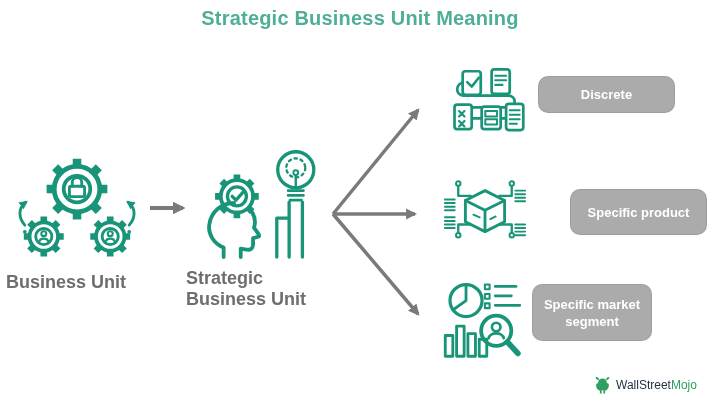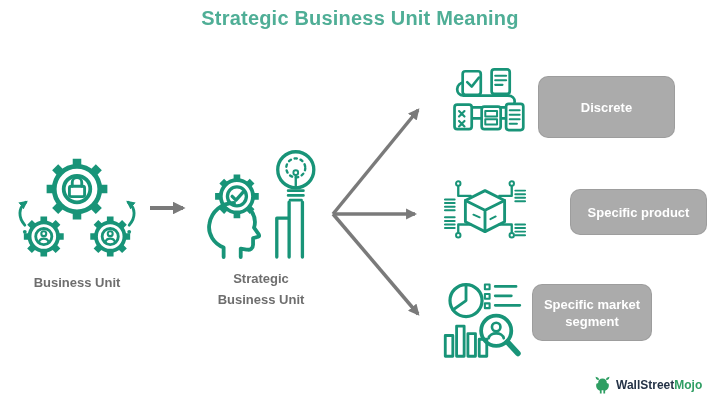--- a/index.html
+++ b/index.html
@@ -14,35 +14,35 @@
   }
   .arrows{position:absolute;left:0;top:0;}
   .icon{position:absolute;}
   
   .ic *{stroke:var(--accent);fill:none;stroke-linecap:round;stroke-linejoin:round;}
   .ic .butt{stroke-linecap:butt;}
   .ic .fill{fill:var(--accent);stroke:none;}
   .ic .card{fill:#fff;}
   .node-label{
     position:absolute;font-weight:700;color:var(--label);
-    font-size:13px;line-height:21px;text-align:center;
+    font-size:18px;line-height:21px;
   }
   .pill{
     position:absolute;background:var(--box-bg);border:1px solid rgba(0,0,0,.08);
     border-radius:10px;color:var(--box-text);font-weight:700;font-size:13px;
     line-height:17px;display:flex;flex-direction:column;align-items:center;
     justify-content:center;text-align:center;box-sizing:border-box;padding:4px 10px;
   }
   .pill span{display:block;}
   .logo{
     position:absolute;left:592px;top:372px;height:26px;
     display:flex;align-items:center;gap:3px;
   }
   .logo-ic *{fill:var(--logo-green);stroke:none;}
-  .logo-text{font-size:12px;font-weight:700;}
+  .logo-text{font-size:12px;font-weight:400;}
   .logo-text .p1{color:var(--logo-dark);}
   .logo-text .p2{color:var(--logo-green);}
 </style>
 </head>
 <body>
 
 <div class="canvas">
 
   <h1 class="title">Strategic Business Unit Meaning</h1>
 
@@ -114,21 +114,21 @@
     <rect class="card" x="46" y="6" width="20" height="27" rx="3" stroke-width="3"></rect>
     <path d="M50,13 H62 M50,18 H62 M50,23 H58" stroke-width="2.4"></path>
     <rect class="card" x="5" y="45" width="19" height="27" rx="3" stroke-width="3"></rect>
     <path d="M10,52 l6,6 M16,52 l-6,6 M10,63 l6,6 M16,63 l-6,6" stroke-width="2.4"></path>
     <rect class="card" x="35" y="47" width="21" height="25" rx="3" stroke-width="3"></rect>
     <rect x="39" y="52" width="13" height="6" stroke-width="2.2"></rect>
     <rect x="39" y="61" width="13" height="6" stroke-width="2.2"></rect>
     <rect class="card" x="62" y="44" width="19" height="29" rx="3" stroke-width="3"></rect>
     <path d="M66,51 H77 M66,56 H77 M66,61 H77 M66,66 H74" stroke-width="2.2"></path>
   </svg>
-  <div class="pill" style="left:538px;top:76px;width:137px;height:62px">
+  <div class="pill" style="left:538px;top:76px;width:137px;height:37px">
     <span>Discrete</span>
   </div>
 
   <svg class="icon ic" style="left:444px;top:174px;width:82px;height:76px" viewBox="0 0 92 84">
     <path d="M46,18 L68,29 L68,53 L46,64 L24,53 L24,29 Z" stroke-width="3.2"></path>
     <path d="M24,29 L46,40 L68,29 M46,40 V64" stroke-width="3.2"></path>
     <path d="M33,45 l7,3 M52,50 l6,-3" stroke-width="2.2"></path>
     <path d="M30,24 L16,24 L16,13" stroke-width="2.6"></path>
       <circle cx="16" cy="10" r="2.5" stroke-width="2.2"></circle>
     <path d="M62,24 L76,24 L76,13" stroke-width="2.6"></path>

